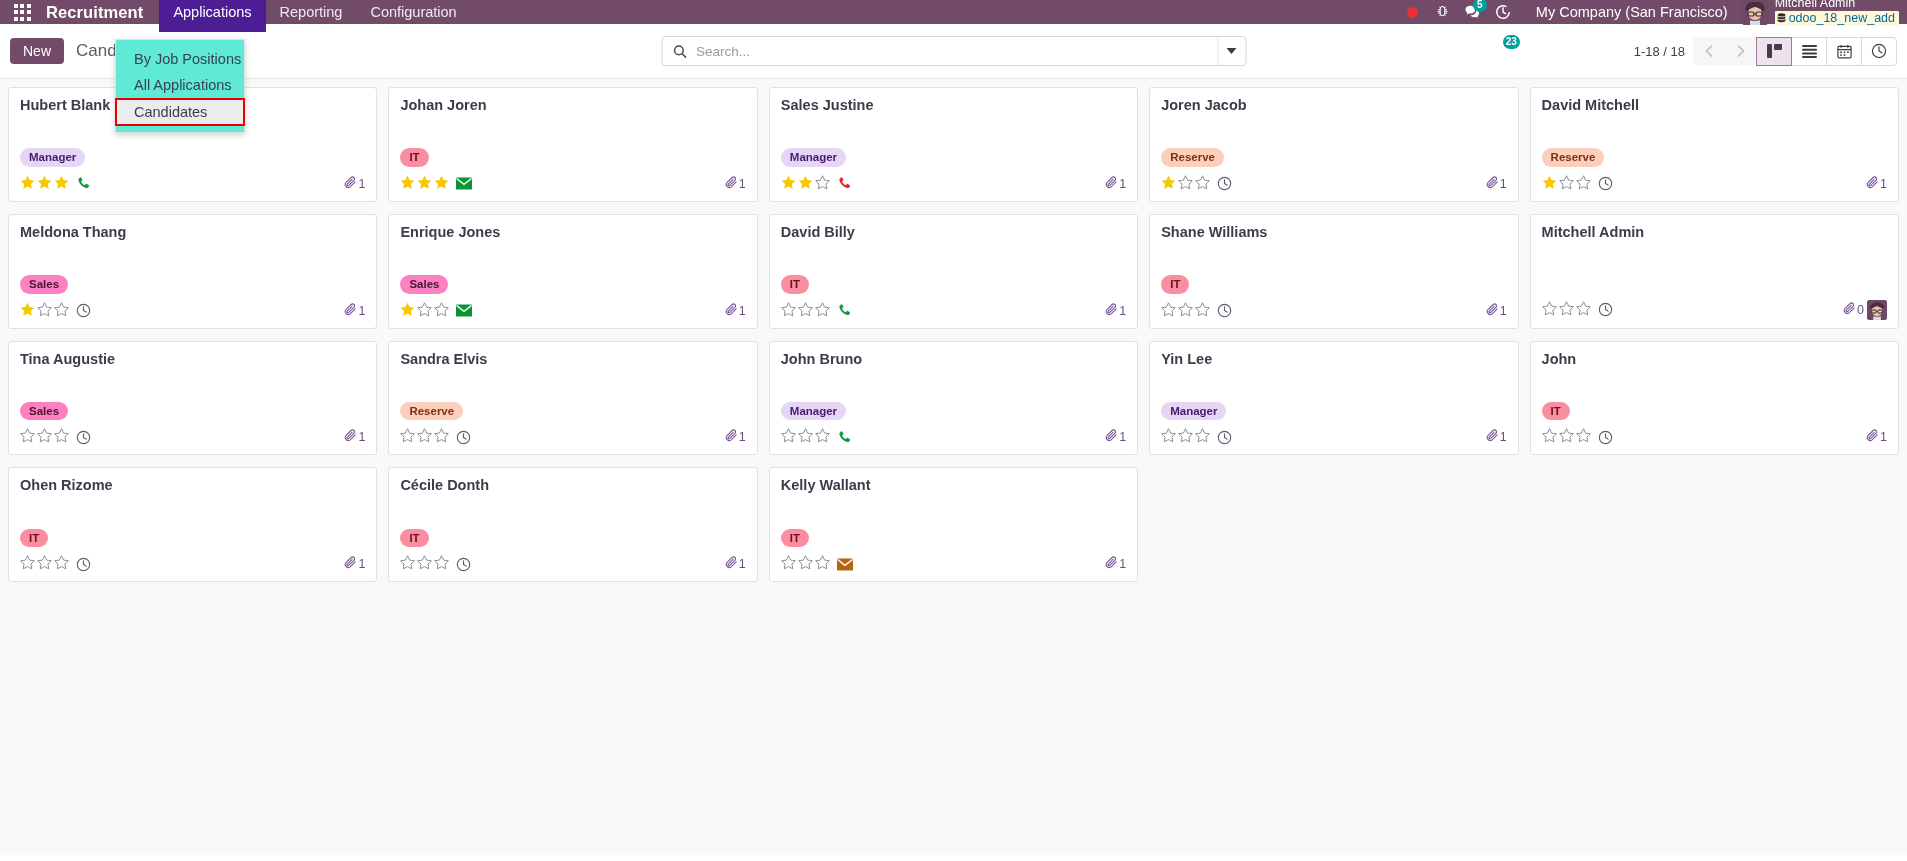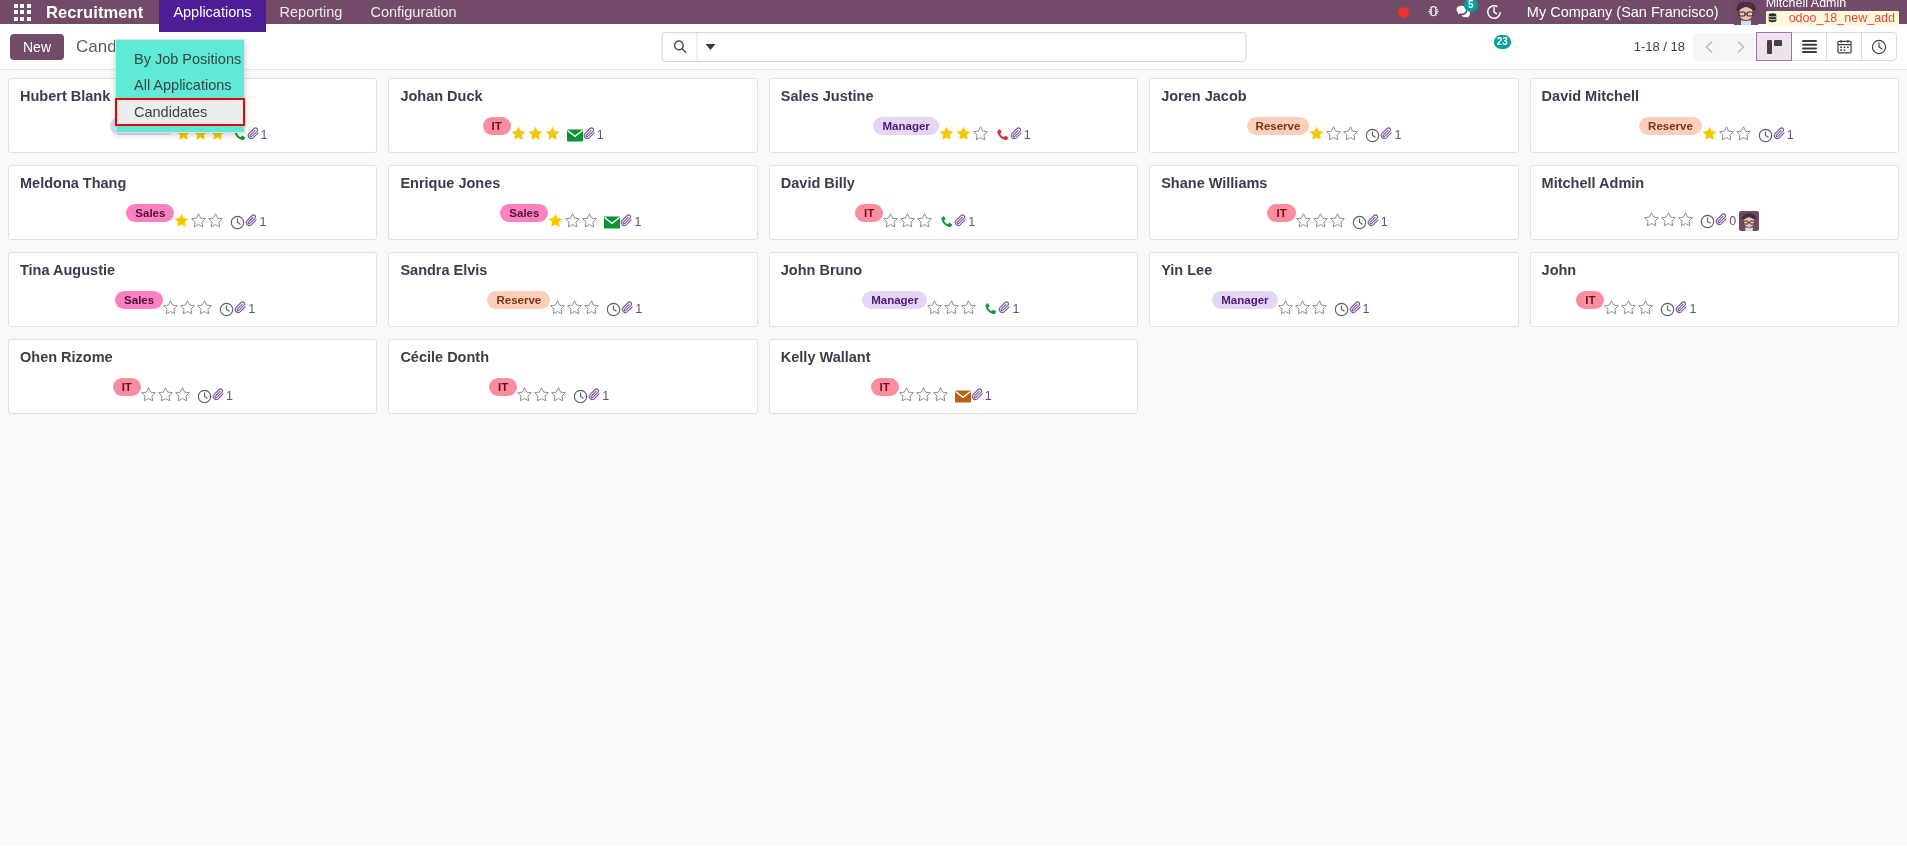--- a/index.html
+++ b/index.html
@@ -66,22 +66,22 @@
     cursor: pointer; white-space: nowrap;
   }
   .user-box { display: flex; align-items: center; cursor: pointer; gap: 7px; padding-left: 2px;}
   .avatar-img {
     width: 26px; height: 26px; border-radius: 3px; overflow: hidden;
     background: #6c4a63; flex: none;
   }
   .user-text { line-height: 1.15; }
   .user-name { font-size: 12.5px; color: #ffffff; }
   .db-line {
-    font-size: 12.5px; background: #fdf8d9; color: #ef4444;
-    padding: 0 4px 0 2px; display: inline-flex; align-items: center; gap: 12px;
+    font-size: 12.5px; background: #fdf8d9; color: #0369a1;
+    padding: 0 4px 0 2px; display: inline-flex; align-items: center; gap: 3px;
     border-radius: 1px;
   }
 
   
   .dropdown {
     position: absolute; top: 39px; left: 115px;
     width: 130px; background: #5eead4;
     border: 1px solid #dee2e6;
     box-shadow: 0 2px 6px rgba(0,0,0,.18);
     padding: 6px 0; z-index: 60;
@@ -90,21 +90,21 @@
     padding: 5px 18px; font-size: 14.5px; color: #374151;
     white-space: nowrap; cursor: pointer;
   }
   .dd-item.highlight {
     background: #ececed; border: 2px solid #e80000;
     margin: 0 -1px; padding: 4px 17px;
   }
 
   
   .control-panel {
-    height: 46px; background: #ffffff;
+    height: 55px; background: #ffffff;
     border-bottom: 1px solid #e7e7e8;
     display: flex; align-items: center;
     padding: 0 10px; position: relative; z-index: 20;
   }
   .btn-new {
     background: #714B67; color: #fff;
     border: none; border-radius: 4px;
     font-size: 14px; padding: 5px 13px;
     cursor: pointer; font-family: inherit;
   }
@@ -156,21 +156,21 @@
   }
   .kanban-grid {
     display: grid;
     grid-template-columns: repeat(5, 1fr);
     gap: 12px 11px;
     align-content: start;
   }
   .card {
     background: #ffffff; border: 1px solid #e1e1e4;
     border-radius: 3px; padding: 9px 11px 8px 11px;
-    min-height: 75px; display: flex; 
+    min-height: 75px; display: flex; flex-direction: column;
     cursor: pointer; position: relative;
   }
   .card-name {
     font-size: 14.5px; font-weight: 700; color: #3c3c4b;
     line-height: 1.2; margin-bottom: 5px;
   }
   .tag {
     display: inline-block; font-size: 11.5px; font-weight: 700;
     padding: 2px 9px; border-radius: 10px; line-height: 1.25;
     margin-bottom: 3px; align-self: flex-start; margin-top: 29px;
@@ -284,20 +284,21 @@
   <button class="btn-new">New</button>
   <div class="breadcrumb">Candidates</div>
 
   <div class="search-wrap">
     <span class="search-ic">
       <svg width="15" height="15" viewBox="0 0 16 16" fill="none" stroke="#4c4c58" stroke-width="1.6">
         <circle cx="6.8" cy="6.8" r="4.6"></circle>
         <path d="M10.3 10.3L14 14" stroke-linecap="round"></path>
       </svg>
     </span>
+    <input class="search-input" type="text" placeholder="Search..." style="">
     <span class="search-caret">
       <svg width="10" height="6" viewBox="0 0 10 6" fill="#3c3c46">
           <path d="M0 0h10L5 6z"></path>
         </svg>
     </span>
   </div>
 
   <div class="cp-right">
     <div class="pager">1-18 / 18</div>
     <button class="pg-btn">
@@ -370,21 +371,21 @@
       <span class="attach">
         <span><svg width="13" height="13" viewBox="0 0 14 14" fill="none" stroke="#7a579b" stroke-width="1.2">
                 <path d="M12 6.3L6.6 11.7a3.2 3.2 0 0 1-4.5-4.5l5.6-5.6a2.1 2.1 0 0 1 3 3l-5.6 5.6a1 1 0 0 1-1.5-1.5l5.1-5.1" stroke-linecap="round"></path>
               </svg></span>
         <span>1</span>
       </span>
 
     </div>
       </div>
       <div class="card">
-    <div class="card-name">Johan Duck</div>
+    <div class="card-name">Johan Joren</div>
     <span class="tag tag-it">IT</span>
     <div class="card-bottom">
       <span class="stars">
             <span class="star on"><svg width="15" height="15" viewBox="0 0 18 18" fill="#f6c800">
                 <path d="M9 .9l2.5 5.2 5.7.8-4.1 4 1 5.7L9 13.9 3.9 16.6l1-5.7-4.1-4 5.7-.8z"></path>
               </svg></span>
             <span class="star on"><svg width="15" height="15" viewBox="0 0 18 18" fill="#f6c800">
                 <path d="M9 .9l2.5 5.2 5.7.8-4.1 4 1 5.7L9 13.9 3.9 16.6l1-5.7-4.1-4 5.7-.8z"></path>
               </svg></span>
             <span class="star on"><svg width="15" height="15" viewBox="0 0 18 18" fill="#f6c800">

